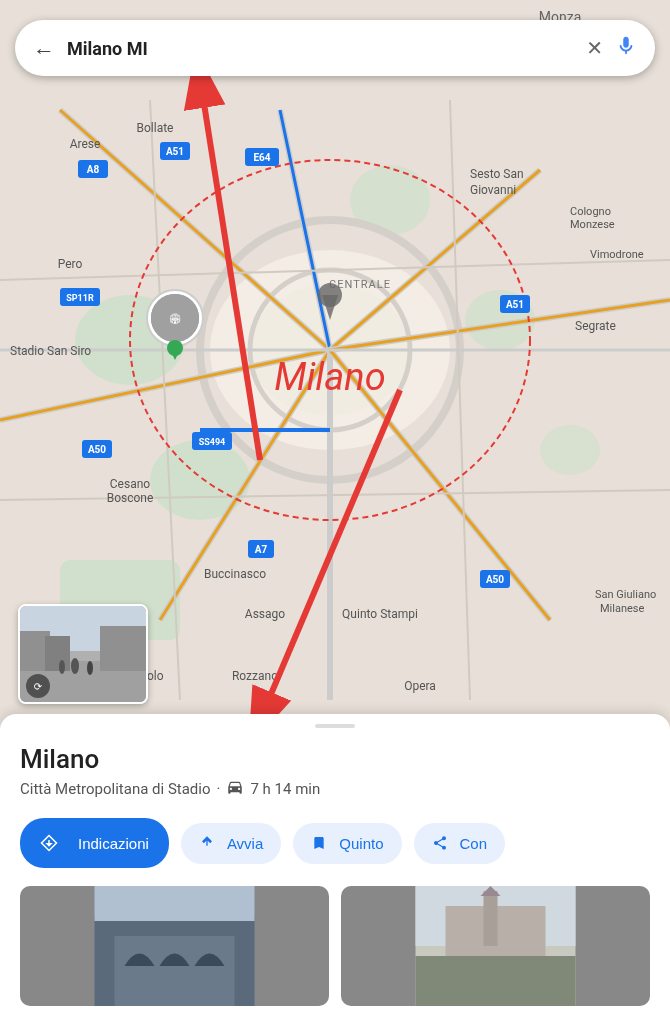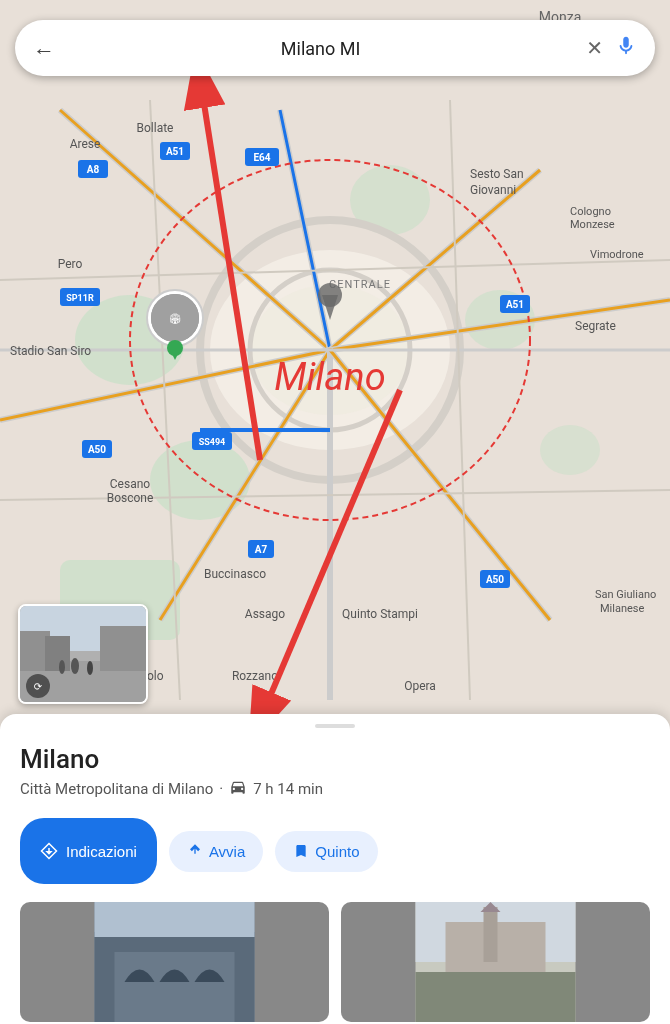--- a/index.html
+++ b/index.html
@@ -32,22 +32,21 @@
     .search-back-btn {
       color: #444;
       font-size: 22px;
       cursor: pointer;
       flex-shrink: 0;
     }
     .search-text {
       flex: 1;
       font-size: 18px;
       color: #222;
-      font-weight: 400;
-      text-align: center;
+      font-weight: 700;
     }
     .search-clear {
       color: #666;
       font-size: 20px;
       cursor: pointer;
       flex-shrink: 0;
     }
     .search-mic {
       color: #4285f4;
       font-size: 22px;
@@ -113,41 +112,41 @@
       display: flex;
       gap: 12px;
       margin-bottom: 18px;
       align-items: center;
     }
     .btn-indicazioni {
       background: #1a73e8;
       color: white;
       border: none;
       border-radius: 24px;
-      padding: 24px 20px;
+      padding: 16px 20px;
       font-size: 15px;
       font-weight: 500;
       cursor: pointer;
       display: flex;
       align-items: center;
-      gap: 8px;
+      gap: 20px;
       white-space: nowrap;
     }
     .btn-secondary {
       background: #e8f0fe;
       color: #1a73e8;
       border: none;
       border-radius: 24px;
       padding: 12px 18px;
       font-size: 15px;
       font-weight: 500;
       cursor: pointer;
       display: flex;
       align-items: center;
-      gap: 6px;
+      gap: 12px;
       white-space: nowrap;
     }
     .photo-row {
       display: flex;
       gap: 12px;
       height: 120px;
     }
     .photo-item {
       flex: 1;
       border-radius: 10px;
@@ -347,21 +346,21 @@
     </svg>
   </span>
 </div>
 
 <div class="bottom-sheet">
   <div class="sheet-handle"></div>
 
   <div class="place-name">Milano</div>
 
   <div class="place-subtitle">
-    <span>Città Metropolitana di Milano</span>
+    <span>Città Metropolitana di Stadio</span>
     <span>·</span>
     <span class="car-icon">
       <svg width="18" height="18" viewBox="0 0 24 24" fill="#555">
         <path d="M18.92 6.01C18.72 5.42 18.16 5 17.5 5h-11c-.66 0-1.21.42-1.42 1.01L3 12v8c0 .55.45 1 1 1h1c.55 0 1-.45 1-1v-1h12v1c0 .55.45 1 1 1h1c.55 0 1-.45 1-1v-8l-2.08-5.99zM6.5 16c-.83 0-1.5-.67-1.5-1.5S5.67 13 6.5 13s1.5.67 1.5 1.5S7.33 16 6.5 16zm11 0c-.83 0-1.5-.67-1.5-1.5s.67-1.5 1.5-1.5 1.5.67 1.5 1.5-.67 1.5-1.5 1.5zM5 11l1.5-4.5h11L19 11H5z"></path>
       </svg>
     </span>
     <span>7 h 14 min</span>
   </div>
 
   <div class="action-buttons">
@@ -383,20 +382,26 @@
       <span>Avvia</span>
     </button>
 
     <button class="btn-secondary">
       <svg width="16" height="16" viewBox="0 0 24 24" fill="#1a73e8">
         <path d="M17 3H7c-1.1 0-2 .9-2 2v16l7-3 7 3V5c0-1.1-.9-2-2-2z"></path>
       </svg>
       <span>Quinto</span>
     </button>
 
+    <button class="btn-secondary">
+      <svg width="16" height="16" viewBox="0 0 24 24" fill="#1a73e8">
+        <path d="M18 16.08c-.76 0-1.44.3-1.96.77L8.91 12.7c.05-.23.09-.46.09-.7s-.04-.47-.09-.7l7.05-4.11c.54.5 1.25.81 2.04.81 1.66 0 3-1.34 3-3s-1.34-3-3-3-3 1.34-3 3c0 .24.04.47.09.7L8.04 9.81C7.5 9.31 6.79 9 6 9c-1.66 0-3 1.34-3 3s1.34 3 3 3c.79 0 1.5-.31 2.04-.81l7.12 4.16c-.05.21-.08.43-.08.65 0 1.61 1.31 2.92 2.92 2.92s2.92-1.31 2.92-2.92-1.31-2.92-2.92-2.92z"></path>
+      </svg>
+      <span>Con</span>
+    </button>
   </div>
 
   <div class="photo-row">
     <div class="photo-item">
       <svg width="100%" height="100%" viewBox="0 0 160 120" xmlns="http://www.w3.org/2000/svg">
         <rect width="160" height="120" fill="#7a8a9a"></rect>
 
         <rect x="0" y="30" width="160" height="90" fill="#5a6a7a"></rect>
         <rect x="20" y="50" width="120" height="70" fill="#6a7a8a"></rect>
 

